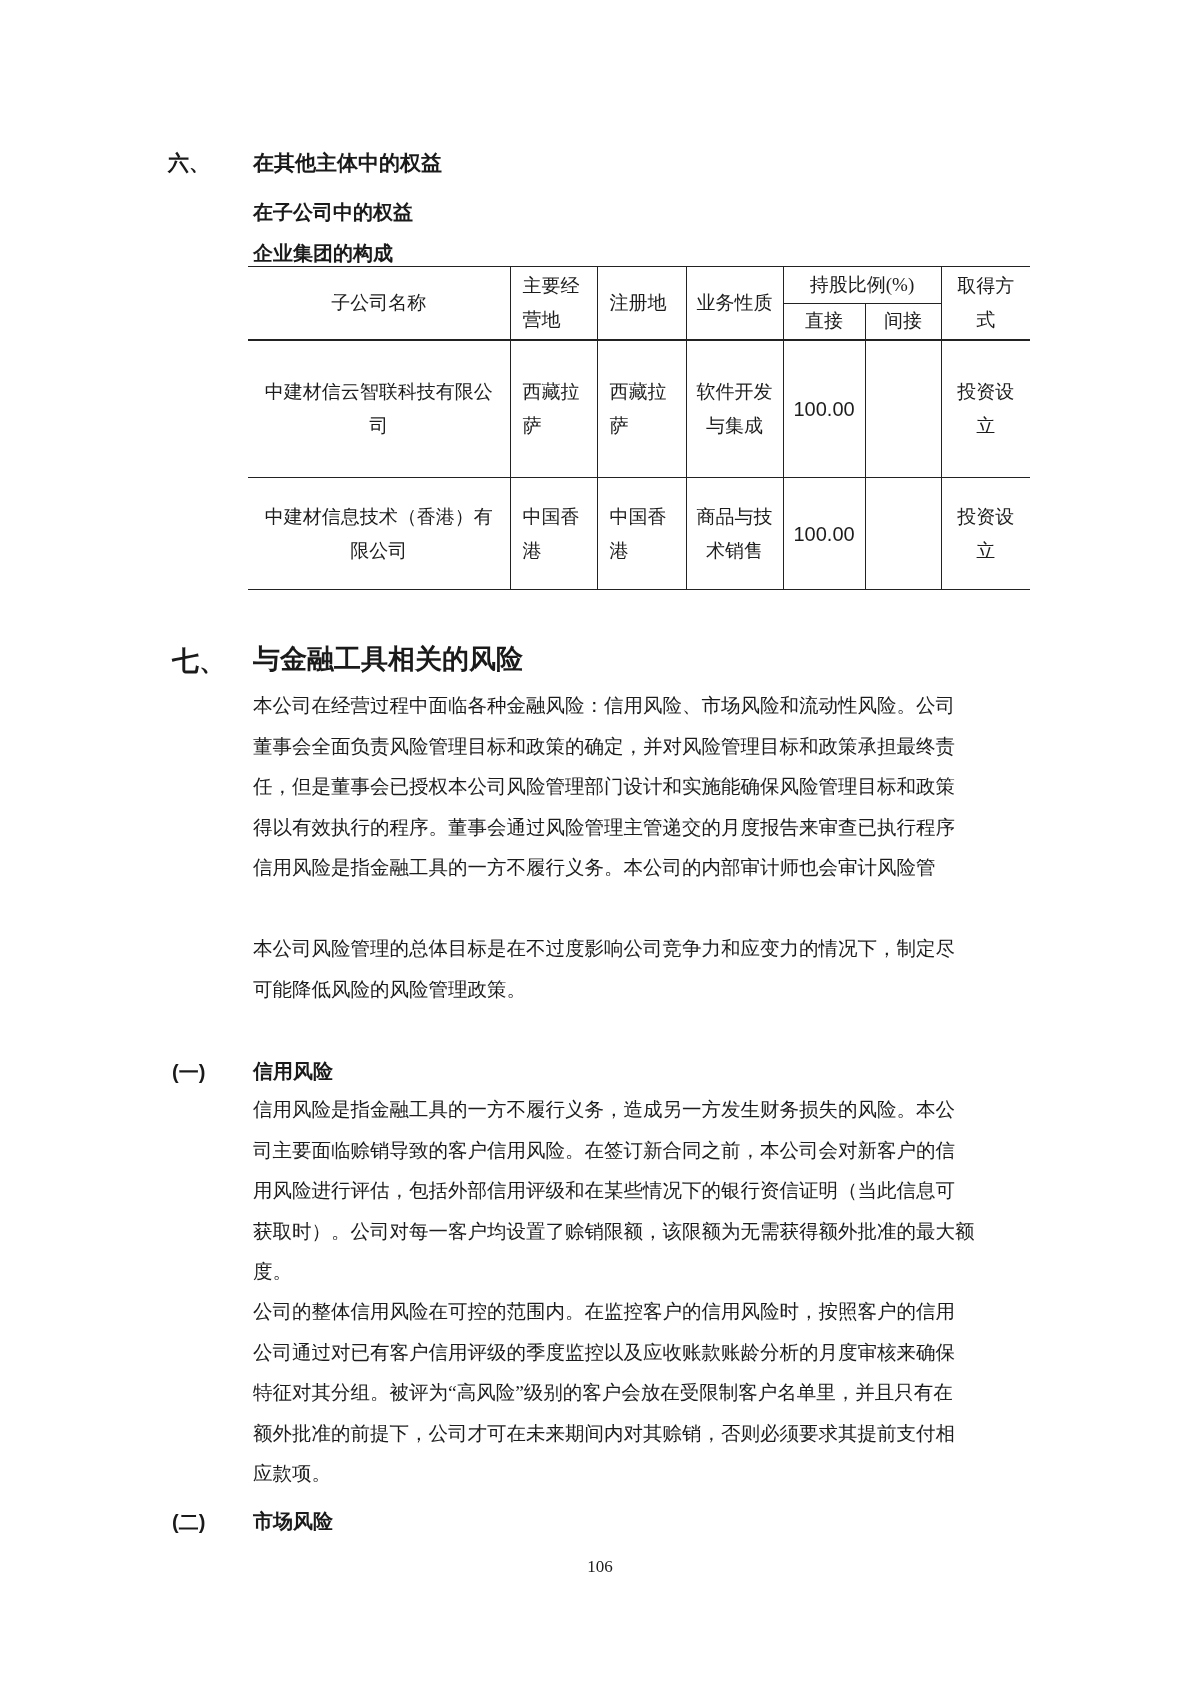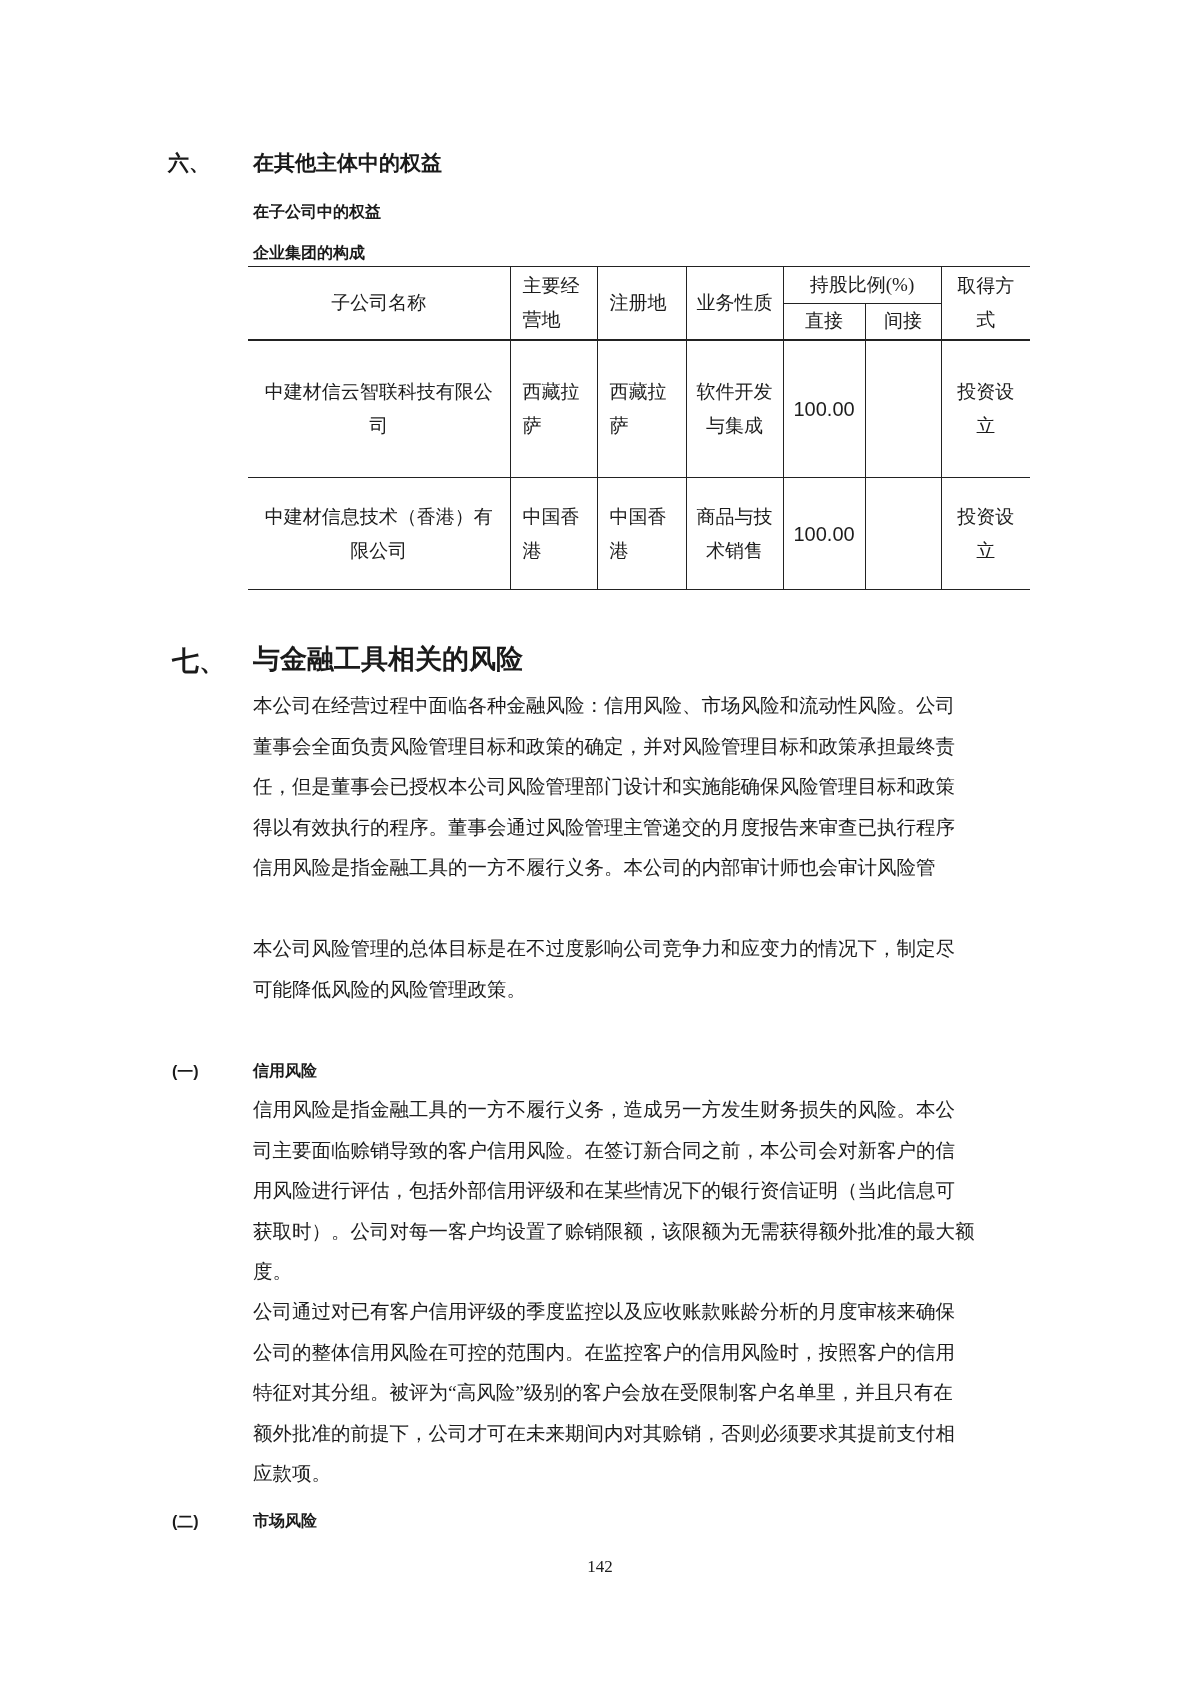--- a/index.html
+++ b/index.html
@@ -5,21 +5,21 @@
   html,body{margin:0;padding:0;background:#e8e8e8;}
   .page{
     position:relative;width:1200px;height:1696px;background:#ffffff;
     margin:0 auto;color:#1a1a1a;overflow:hidden;
     font-family:"Liberation Serif","DejaVu Serif",serif;
   }
   .abs{position:absolute;white-space:nowrap;}
   .hsans{font-family:"Liberation Sans","DejaVu Sans",sans-serif;font-weight:bold;}
   .h-lg{font-size:21px;line-height:30px;}
   .h-xl{font-size:27px;line-height:32px;}
-  .h-md{font-size:16px;line-height:28px;text-align:center;}
+  .h-md{font-size:20px;line-height:28px;text-align:center;}
 
   
   .para{position:absolute;left:253px;width:736px;}
   .tline{
     font-size:19.5px;line-height:40.5px;height:40.5px;
     white-space:nowrap;color:#1c1c1c;
   }
 
   
   table.grp{
@@ -130,25 +130,25 @@
   <span class="abs hsans h-md" style="left:253px;top:1057px">信用风险</span>
 
   <div class="para" style="top:1090px">
       <div class="tline">信用风险是指金融工具的一方不履行义务，造成另一方发生财务损失的风险。本公</div>
       <div class="tline">司主要面临赊销导致的客户信用风险。在签订新合同之前，本公司会对新客户的信</div>
       <div class="tline">用风险进行评估，包括外部信用评级和在某些情况下的银行资信证明（当此信息可</div>
       <div class="tline">获取时）。公司对每一客户均设置了赊销限额，该限额为无需获得额外批准的最大额</div>
       <div class="tline">度。</div>
     </div>
   <div class="para" style="top:1292px">
+      <div class="tline">公司的整体信用风险在可控的范围内。在监控客户的信用风险时，按照客户的信用</div>
       <div class="tline">公司通过对已有客户信用评级的季度监控以及应收账款账龄分析的月度审核来确保</div>
-      <div class="tline">公司的整体信用风险在可控的范围内。在监控客户的信用风险时，按照客户的信用</div>
       <div class="tline">特征对其分组。被评为“高风险”级别的客户会放在受限制客户名单里，并且只有在</div>
       <div class="tline">额外批准的前提下，公司才可在未来期间内对其赊销，否则必须要求其提前支付相</div>
       <div class="tline">应款项。</div>
     </div>
 
   <span class="abs hsans h-md" style="left:172px;top:1508px">(二)</span>
   <span class="abs hsans h-md" style="left:253px;top:1507px">市场风险</span>
 
-  <div class="pagenum">142</div>
+  <div class="pagenum">106</div>
 
 </div>
 
 </body></html>

